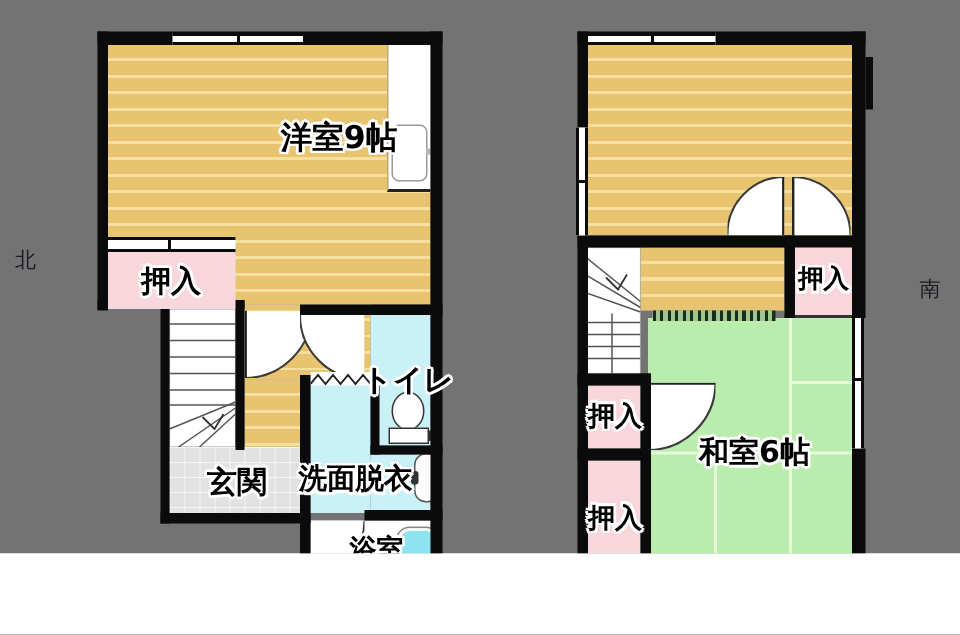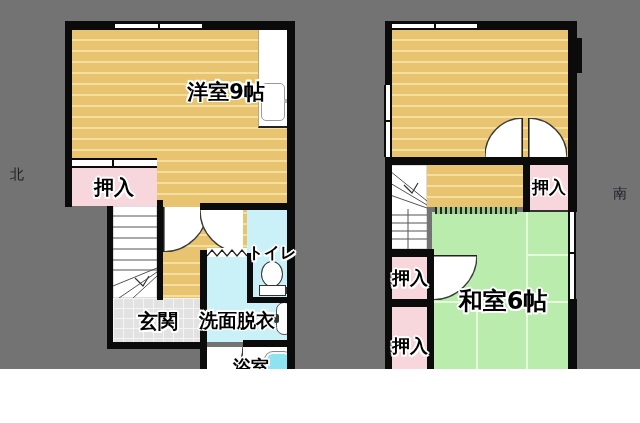--- a/index.html
+++ b/index.html
@@ -114,21 +114,21 @@
   <div class="tickV" style="left:112px;top:158px;height:10px;"></div>
   <div class="pink" style="left:72px;top:168px;width:85px;height:38px;"></div>
 
   <div class="winH" style="left:115px;top:22px;width:87px;height:8px;"></div>
   <div class="tickV" style="left:158px;top:22px;height:8px;"></div>
 
   <div class="rlabel" style="left:226px;top:92px;font-size:21px;">洋室9帖</div>
   <div class="rlabel" style="left:114px;top:187px;font-size:20px;">押入</div>
   <div class="rlabel" style="left:158px;top:321px;font-size:20px;">玄関</div>
   <div class="rlabel" style="left:237px;top:320px;font-size:19px;">洗面脱衣</div>
-  <div class="rlabel" style="left:272px;top:253px;font-size:16px;">トイレ</div>
+  <div class="rlabel" style="left:272px;top:253px;font-size:20px;">トイレ</div>
   <div class="rlabel" style="left:251px;top:367px;font-size:18px;">浴室</div>
 
   <div class="tan" style="left:392px;top:30px;width:176px;height:127px;"></div>
 
   <div class="tan" style="left:427px;top:165px;width:96px;height:42px;"></div>
   <svg style="left:390px;top:165px;" width="37" height="84" viewBox="0 0 37 84">
     <rect x="0" y="0" width="37" height="84" fill="#ffffff" stroke="#aaa" stroke-width="0.8"></rect>
     <g stroke="#555" stroke-width="1">
       <line x1="0" y1="6" x2="37" y2="36"></line>
         <line x1="0" y1="18" x2="37" y2="40"></line>
@@ -190,19 +190,19 @@
   <div class="winH" style="left:392px;top:22px;width:85px;height:8px;"></div>
   <div class="tickV" style="left:434px;top:22px;height:8px;"></div>
   <div class="winV" style="left:384px;top:85px;width:8px;height:72px;"></div>
   <div class="tickH" style="left:384px;top:120px;width:8px;"></div>
   <div class="winV" style="left:568px;top:212px;width:8px;height:87px;"></div>
   <div class="tickH" style="left:568px;top:252px;width:8px;"></div>
 
   <div class="rlabel" style="left:549px;top:187px;font-size:17px;">押入</div>
   <div class="rlabel" style="left:410px;top:278px;font-size:18px;">押入</div>
   <div class="rlabel" style="left:410px;top:346px;font-size:18px;">押入</div>
-  <div class="rlabel" style="left:503px;top:301px;font-size:24px;">和室6帖</div>
+  <div class="rlabel" style="left:503px;top:301px;font-size:20px;">和室6帖</div>
 
   <div class="compass" style="left:17px;top:174px;">北</div>
   <div class="compass" style="left:61px;top:395px;">西</div>
   <div class="compass" style="left:620px;top:193px;">南</div>
 
 </div>
 
 </body></html>

